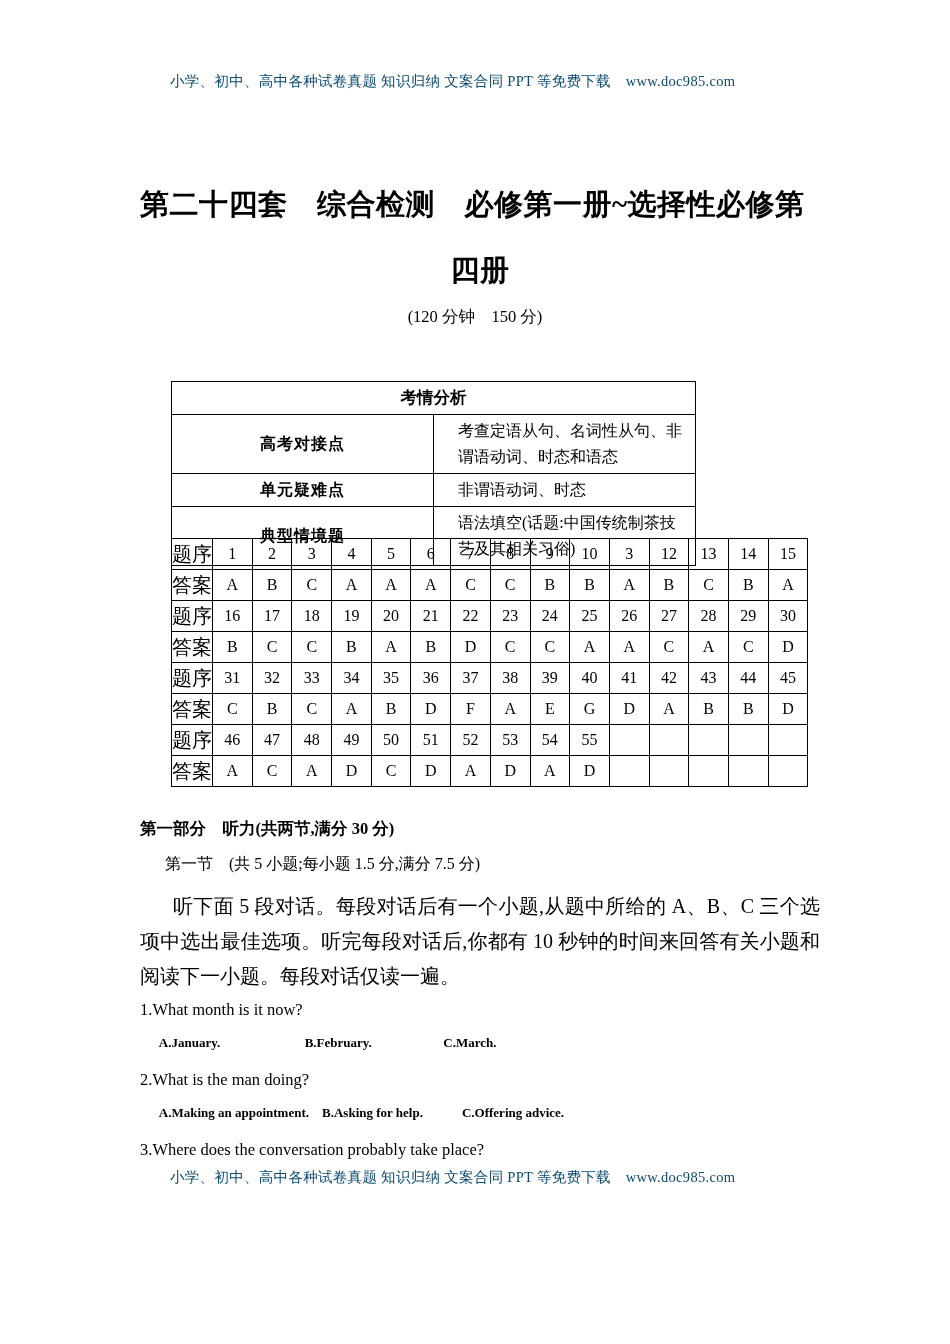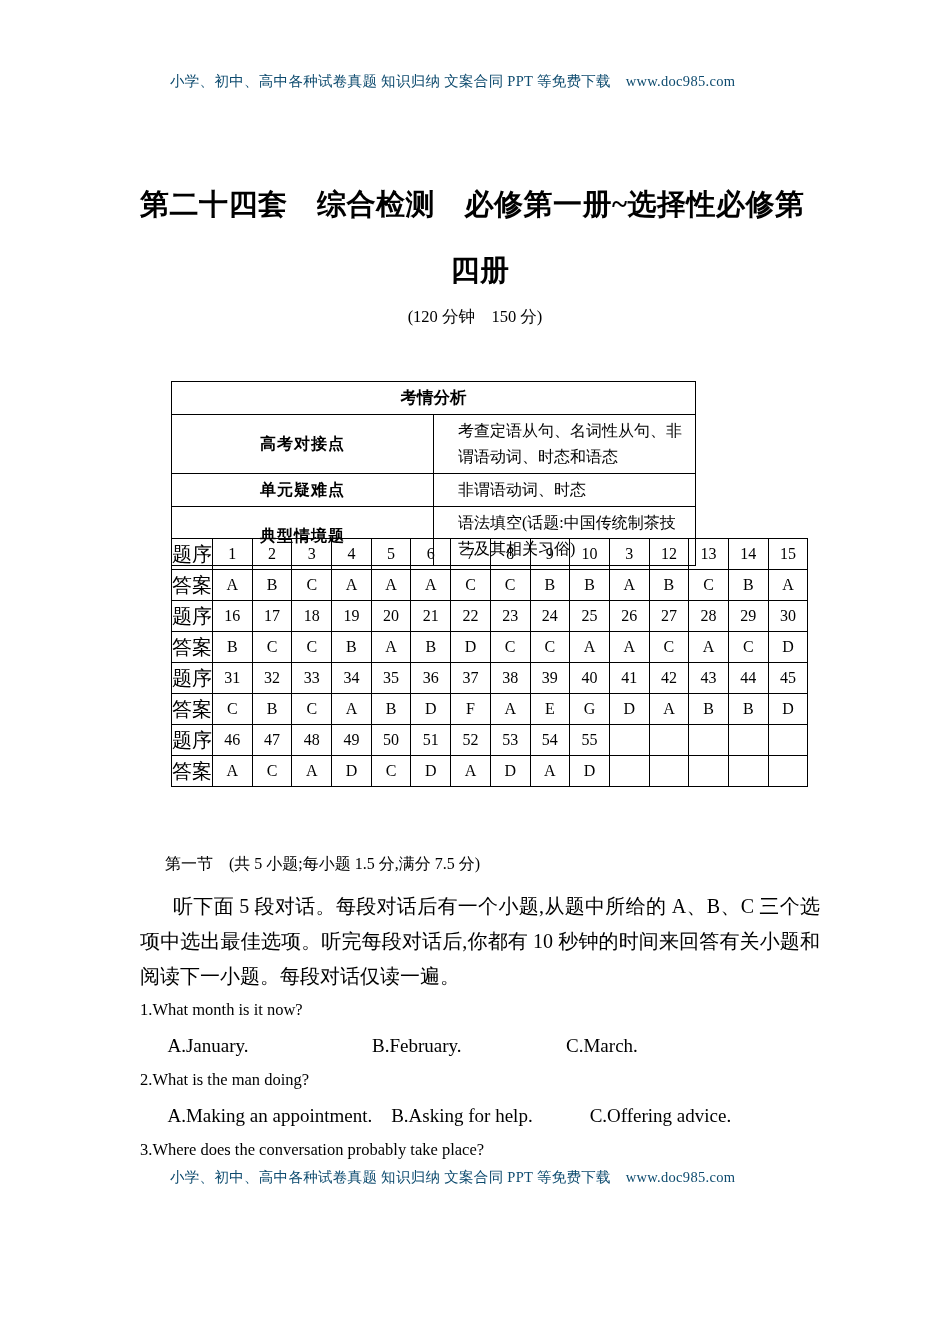--- a/index.html
+++ b/index.html
@@ -149,22 +149,23 @@
   .q-line {
     position: absolute;
     left: 140px;
     font-size: 16.5px;
     white-space: nowrap;
   }
   .opt-line {
     position: absolute;
     left: 140px;
     width: 690px;
-    font-size: 19px;
+    font-size: 13px;
     white-space: pre;
+    font-weight: bold;
   }
 </style>
 </head>
 <body>
 
 <div class="page">
 
   <div class="promo promo-top">小学、初中、高中各种试卷真题 知识归纳 文案合同 PPT 等免费下载　www.doc985.com</div>
 
   <div class="doc-title">
@@ -340,20 +341,21 @@
         <td class="cell">D</td>
         <td class="cell"></td>
         <td class="cell"></td>
         <td class="cell"></td>
         <td class="cell"></td>
         <td class="cell"></td>
       </tr>
     </tbody>
   </table>
 
+  <div class="sect-head" style="top:818px;">第一部分　听力(共两节,满分 30 分)</div>
   <div class="sub-head" style="top:854px;margin-left:16px;">第一节　(共 5 小题;每小题 1.5 分,满分 7.5 分)</div>
 
   <div class="para" style="top:889px;">听下面 5 段对话。每段对话后有一个小题,从题中所给的 A、B、C 三个选项中选出最佳选项。听完每段对话后,你都有 10 秒钟的时间来回答有关小题和阅读下一小题。每段对话仅读一遍。</div>
 
   <div class="q-line" style="top:1000px;">1.What month is it now?</div>
   <div class="opt-line" style="top:1035px;">      A.January.                          B.February.                      C.March.</div>
 
   <div class="q-line" style="top:1070px;">2.What is the man doing?</div>
   <div class="opt-line" style="top:1105px;">      A.Making an appointment.    B.Asking for help.            C.Offering advice.</div>
 

